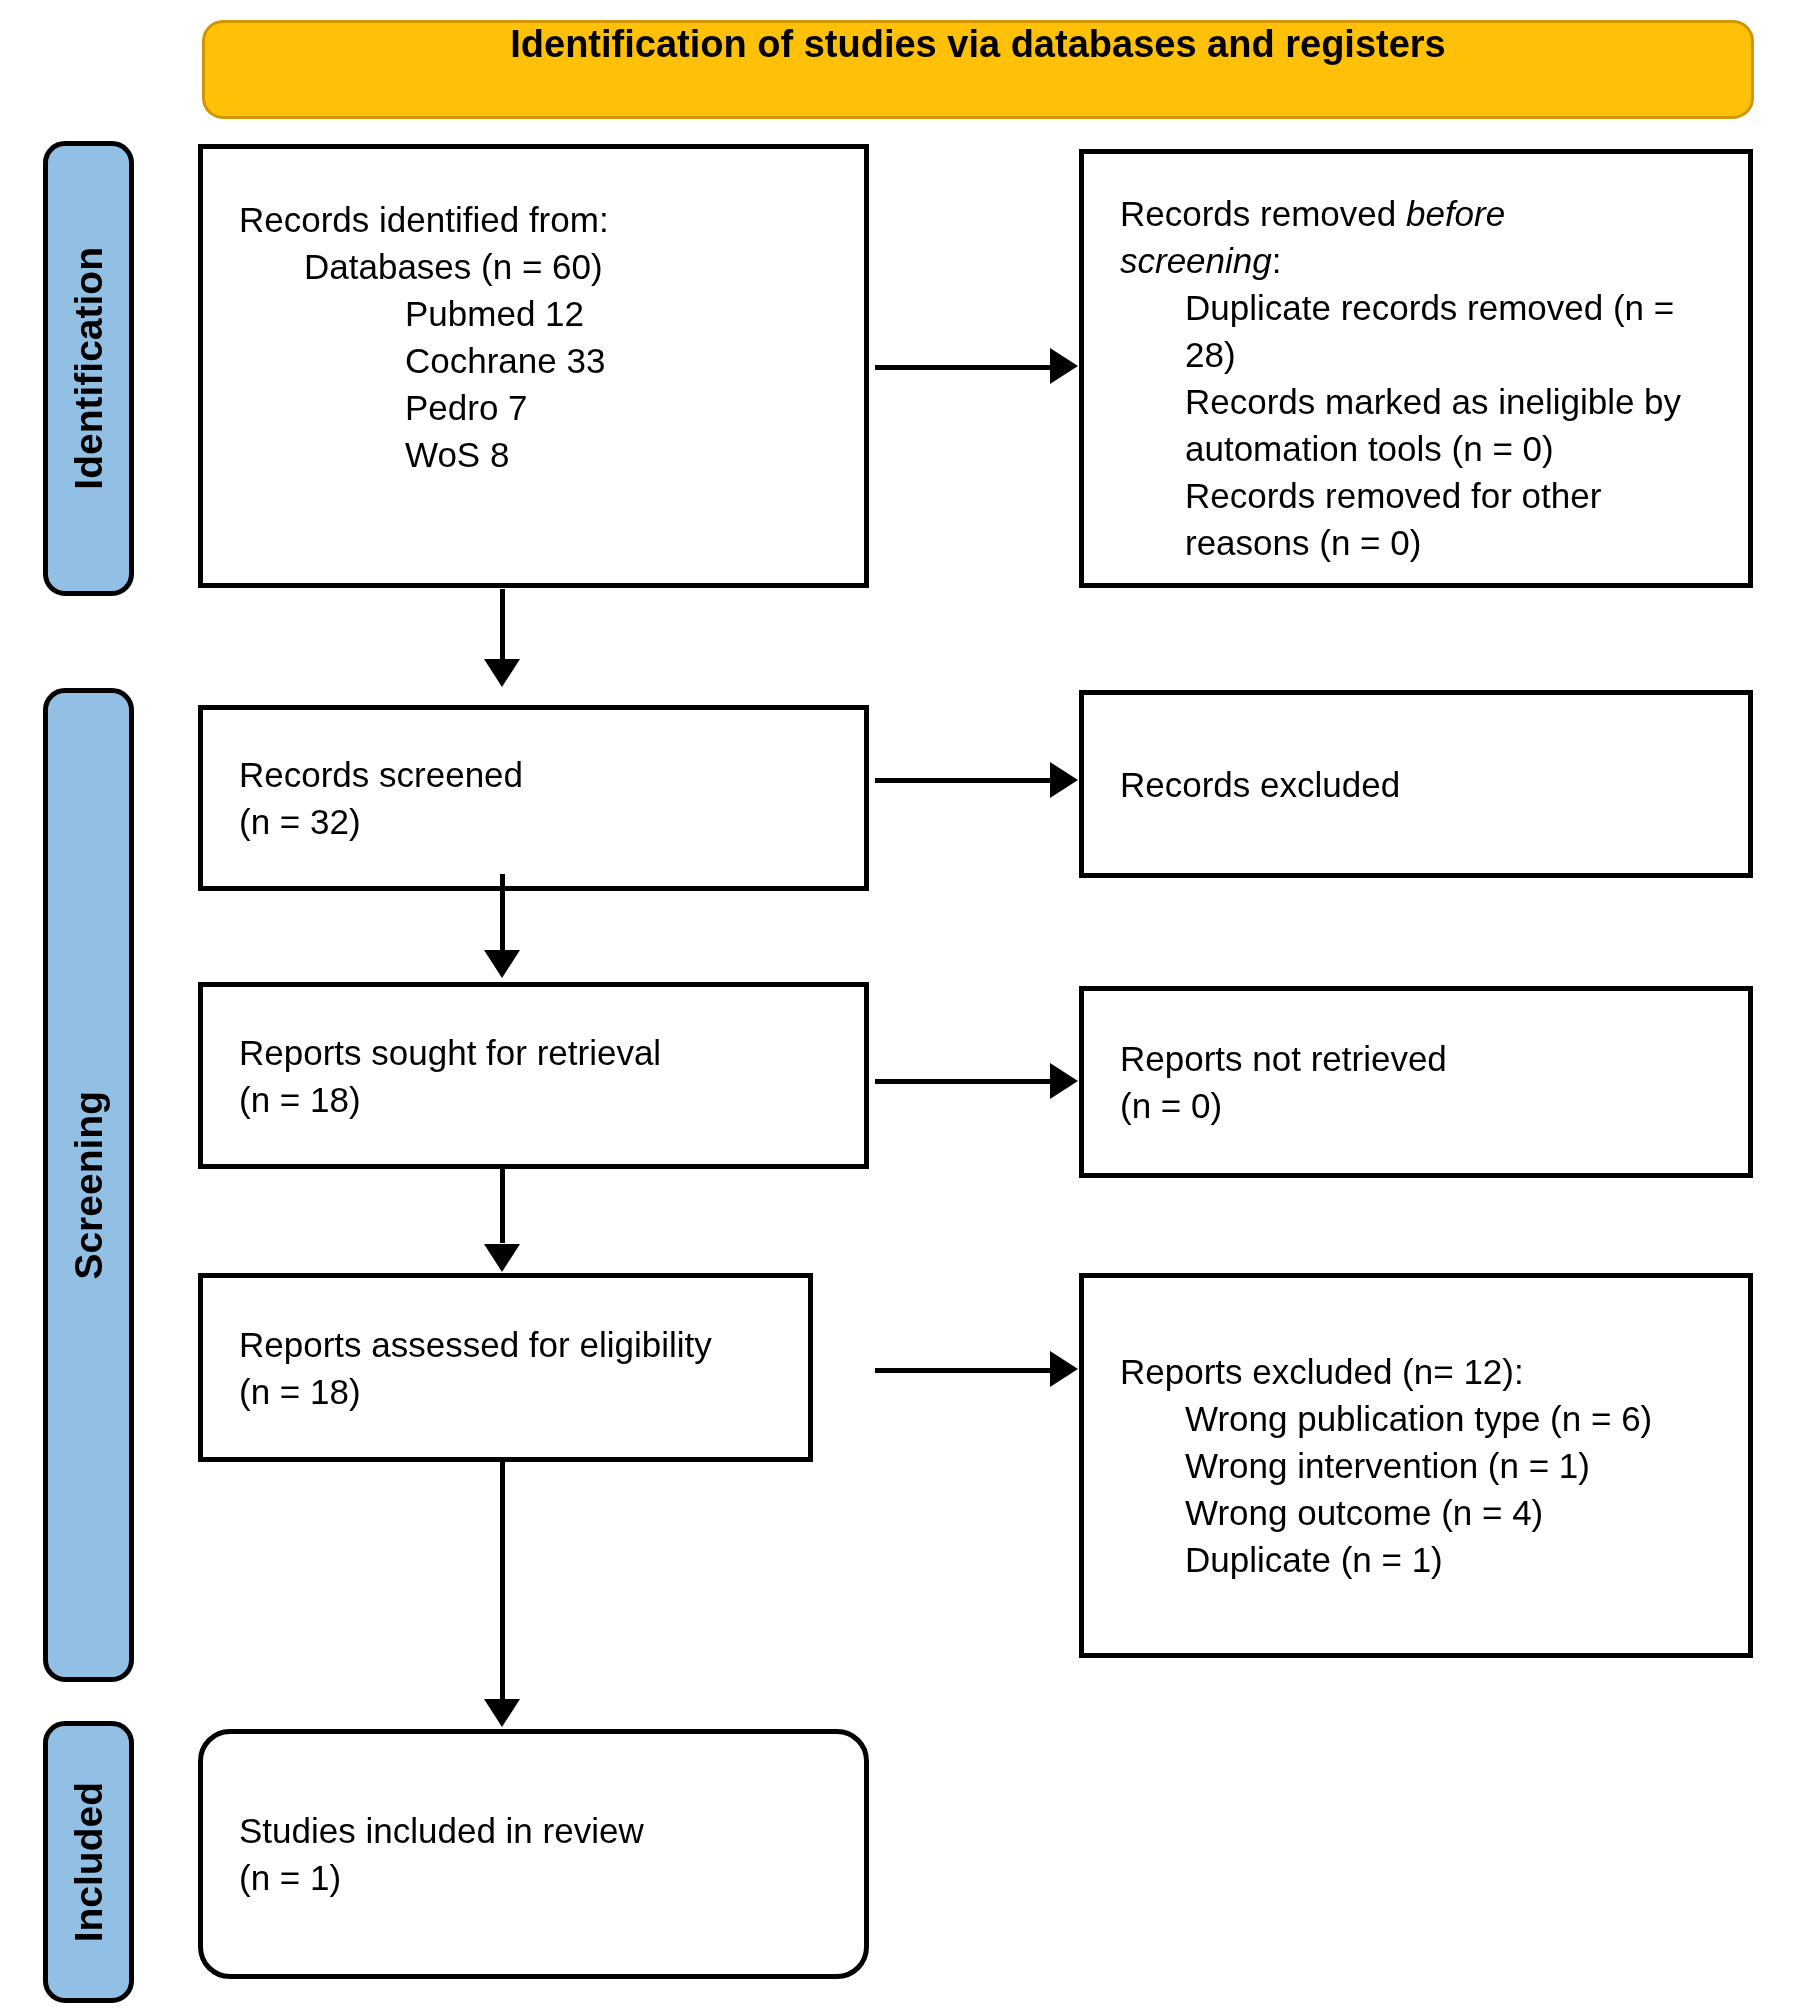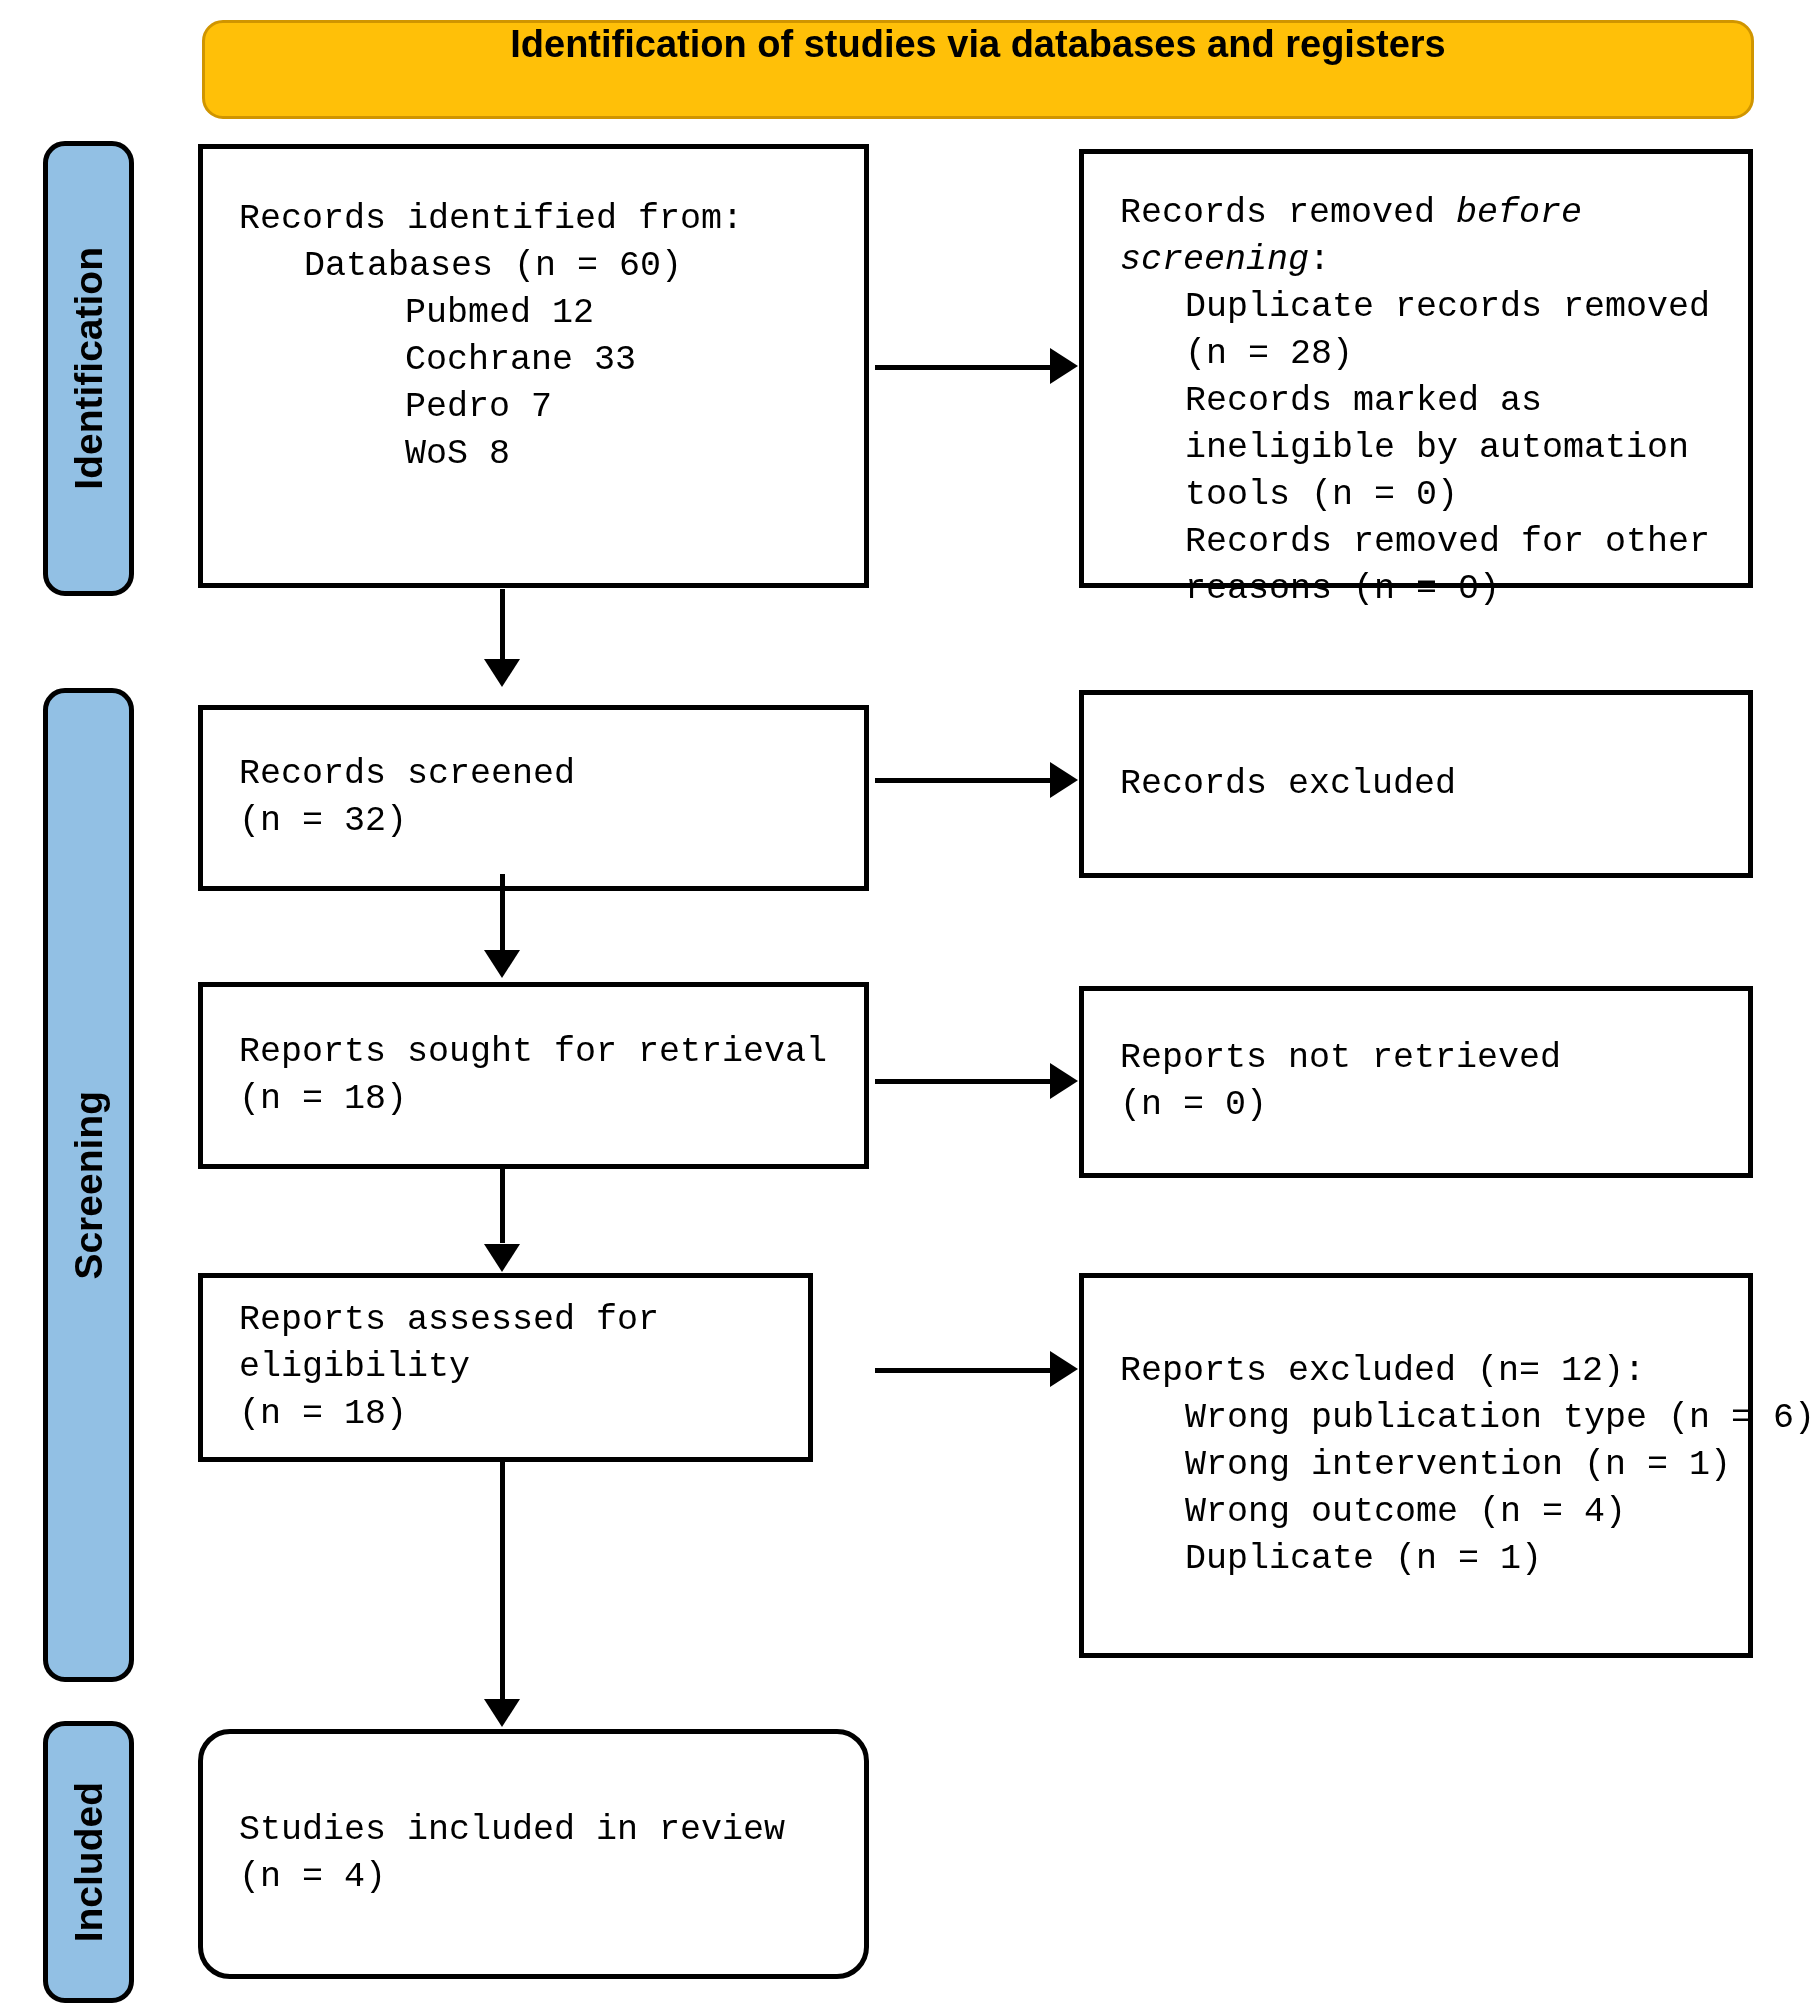--- a/index.html
+++ b/index.html
@@ -49,21 +49,20 @@
   
   .box {
     position: absolute;
     background: #ffffff;
     border: 5.2px solid #000000;
     box-sizing: border-box;
     font-size: 35px;
     line-height: 47px;
     display: flex;
     flex-direction: column;
-    font-family: Liberation Mono, monospace;
   }
   .box.center { justify-content: center; }
   .box .inner { padding-left: 36px; padding-right: 23.4px; }
   .ind1 { padding-left: 65px; }
   .ind2 { padding-left: 166px; }
   .it   { font-style: italic; }
 
   .box-records-identified    { left: 198px;  top: 144px;  width: 671px; height: 444px; padding-top: 47px; }
   .box-records-removed       { left: 1079px; top: 149px;  width: 674px; height: 439px; padding-top: 36px; }
   .box-records-screened      { left: 198px;  top: 688px; width: 671px; height: 186px; margin-top: 17px; }
@@ -172,21 +171,21 @@
       <div class="ind1 nowrap-item">Wrong publication type (n = 6)</div>
       <div class="ind1 nowrap-item">Wrong intervention (n = 1)</div>
       <div class="ind1 nowrap-item">Wrong outcome (n = 4)</div>
       <div class="ind1 nowrap-item">Duplicate (n = 1)</div>
     </div>
   </div>
 
   <div class="box center box-studies-included">
     <div class="inner">
       <div>Studies included in review</div>
-      <div>(n = 4)</div>
+      <div>(n = 1)</div>
     </div>
   </div>
 
   <div class="aline" style="left:875px; top:365px; width:176px; height:4.5px;"></div>
   <div class="ahead-right" style="left:1050px; top:348px;"></div>
 
   <div class="aline" style="left:500px; top:589px; width:4.5px; height:71px;"></div>
   <div class="ahead-down" style="left:484px; top:659px;"></div>
 
   <div class="aline" style="left:875px; top:778px; width:176px; height:4.5px;"></div>

